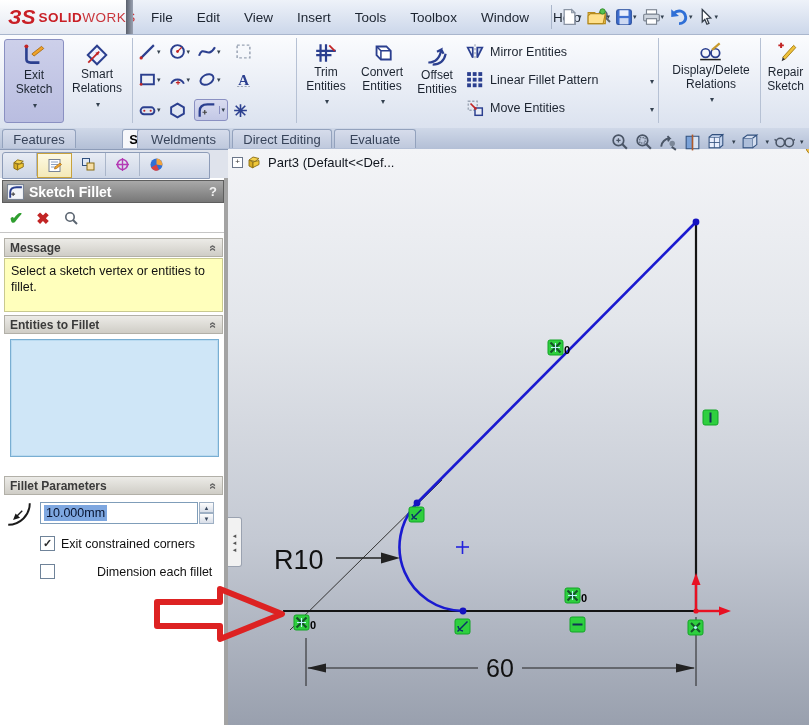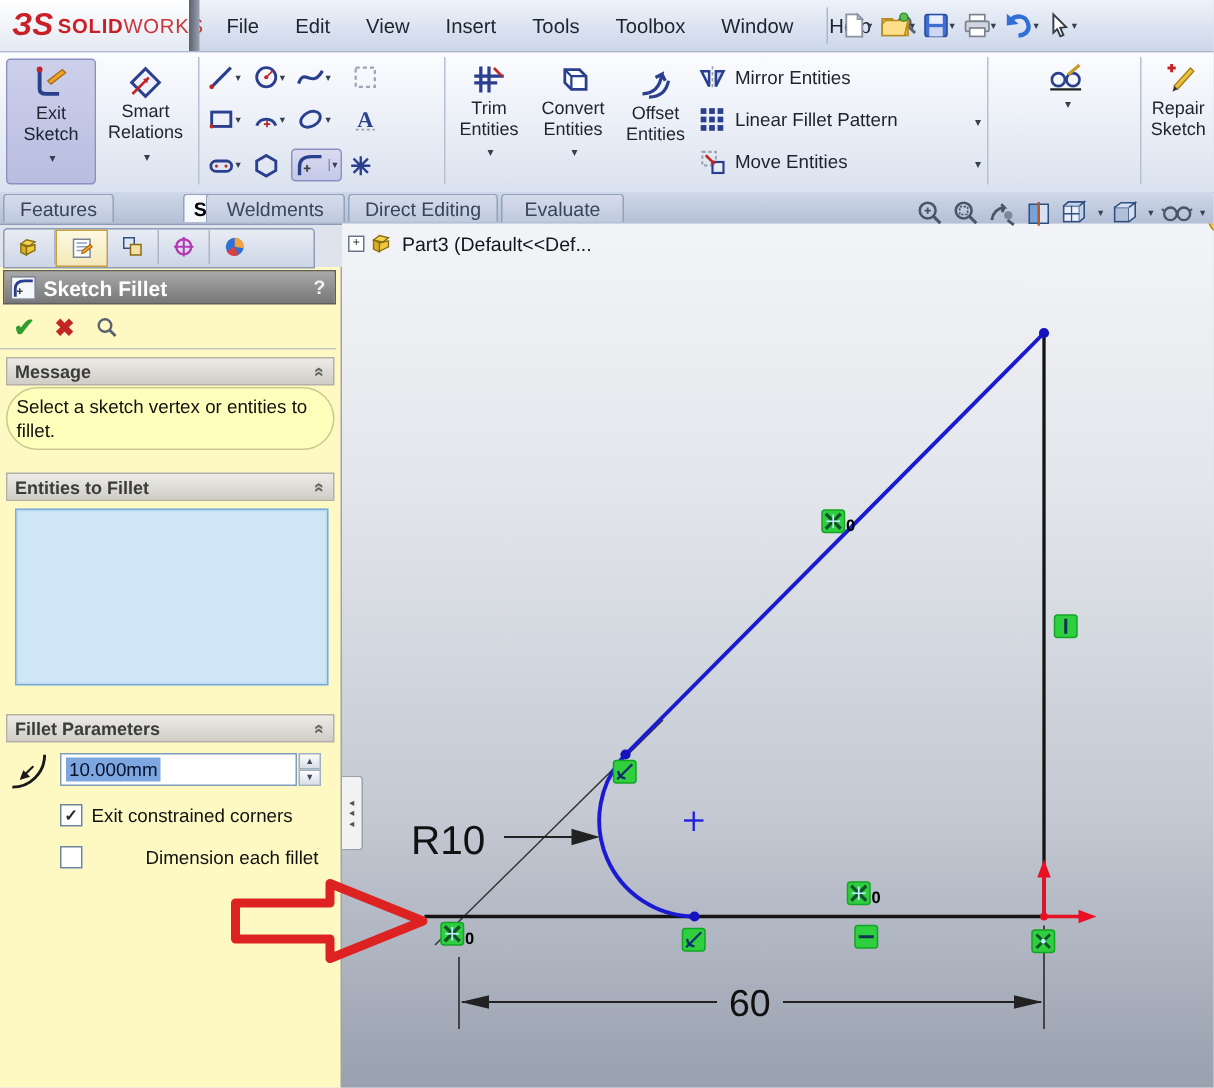--- a/index.html
+++ b/index.html
@@ -55,21 +55,21 @@
     background:linear-gradient(180deg,#f3f4f7 0%,#e3e6eb 30%,#c4c9d3 68%,#99a0ae 100%);overflow:hidden;}
   .hud{position:absolute;left:610px;top:130px;height:24px;display:flex;align-items:center;gap:5px;z-index:5;}
   .tree-row{position:absolute;left:232px;top:155px;display:flex;align-items:center;gap:4px;font-size:13px;color:#10151d;z-index:4;}
   .plusbox{width:9px;height:9px;border:1px solid #6b7689;background:#fff;font-size:8px;line-height:8px;text-align:center;color:#333;}
 
   
   .fmtabs{left:2px;top:152px;width:206px;height:25px;display:flex;border:1px solid #8d9cb8;
     background:linear-gradient(#e8ecf4,#cdd6e6);border-radius:3px 3px 0 0;z-index:6;}
   .fmtab{width:33px;height:23px;display:flex;align-items:center;justify-content:center;border-right:1px solid #aab6ca;}
   .fmtab-active{background:linear-gradient(#fdf9e3,#f4e9b8);border:1px solid #c8a23c;}
-  .panel{left:0;top:178px;width:228px;height:547px;background:#fef9c3;border-right:1px solid #a3a3a3;box-sizing:border-box;}
+  .panel{left:0;top:178px;width:228px;height:547px;background:#ffffff;border-right:4px solid #a3a3a3;box-sizing:border-box;}
   .pm-header{position:absolute;left:2px;top:2px;width:222px;height:23px;
     background:linear-gradient(#a9a9a9,#777777);border:1px solid #5e5e5e;
     display:flex;align-items:center;box-sizing:border-box;padding:0 4px;}
   .pm-title{color:#fff;font-weight:bold;font-size:14px;margin-left:5px;flex:1;}
   .pm-help{color:#f2f2f2;font-size:13px;font-weight:bold;padding-right:2px;}
   .pm-actions{position:absolute;left:0;top:27px;width:224px;height:28px;display:flex;align-items:center;gap:13px;padding-left:9px;
     border-bottom:1px solid #c6c6c6;box-sizing:border-box;}
   .chk-ok{color:#2f9e2f;font-size:17px;font-weight:bold;}
   .chk-x{color:#c22525;font-size:16px;font-weight:bold;}
   .grp-header{position:absolute;left:4px;width:219px;height:19px;
@@ -368,20 +368,21 @@
   <div class="rib-sep" style="left:658px;"></div>
 
   <div class="bigbtn" style="left:662px;top:4px;width:98px;height:79px;padding-top:3px;">
     <svg width="26" height="20" viewBox="0 0 24 18">
       <circle cx="7" cy="10" r="4" fill="none" stroke="#2b3f8f" stroke-width="1.6"></circle>
       <circle cx="16" cy="10" r="4" fill="none" stroke="#2b3f8f" stroke-width="1.6"></circle>
       <path d="M11,10 h1.5" stroke="#2b3f8f" stroke-width="1.4"></path>
       <path d="M13,7 L20,1" stroke="#c79a2e" stroke-width="2"></path>
       <path d="M2,16 H21" stroke="#222" stroke-width="1.4"></path>
       </svg>
+    <span class="lbl">Display/Delete Relations</span>
     <span class="caret" style="margin-top:3px;">▾</span>
   </div>
   <div class="rib-sep" style="left:760px;"></div>
 
   <div class="bigbtn" style="left:763px;top:4px;width:45px;height:79px;padding-top:3px;">
     <svg width="24" height="22" viewBox="0 0 22 20">
       <path d="M8,14 L18,3 L20,5 L10,16 Z" fill="#f0c23b" stroke="#a8821a" stroke-width="0.9"></path>
       <path d="M8,14 L7,17.5 L10,16 Z" fill="#333"></path>
       <path d="M4,3 h5 M6.5,0.5 v5" stroke="#c22525" stroke-width="1.8"></path>
       </svg>
@@ -610,21 +611,21 @@
           <circle cx="7" cy="6" r="4.2" fill="none" stroke="#5a6470" stroke-width="1.6"></circle>
           <line x1="10" y1="9" x2="14" y2="13" stroke="#5a6470" stroke-width="2"></line>
         </svg>
     </span>
   </div>
 
   <div class="grp-header" style="top:60px;">
     <span>Message</span>
     <span class="chev">«</span>
   </div>
-  <div class="msg-body" style="top:80px;height:42px;border-radius:21px;">Select a sketch vertex or entities to fillet.</div>
+  <div class="msg-body" style="top:80px;height:54px;">Select a sketch vertex or entities to fillet.</div>
 
   <div class="grp-header" style="top:137px;">
     <span>Entities to Fillet</span>
     <span class="chev">«</span>
   </div>
   <div class="sel-list" style="left:10px;top:161px;width:207px;height:116px;"></div>
 
   <div class="grp-header" style="top:298px;">
     <span>Fillet Parameters</span>
     <span class="chev">«</span>

